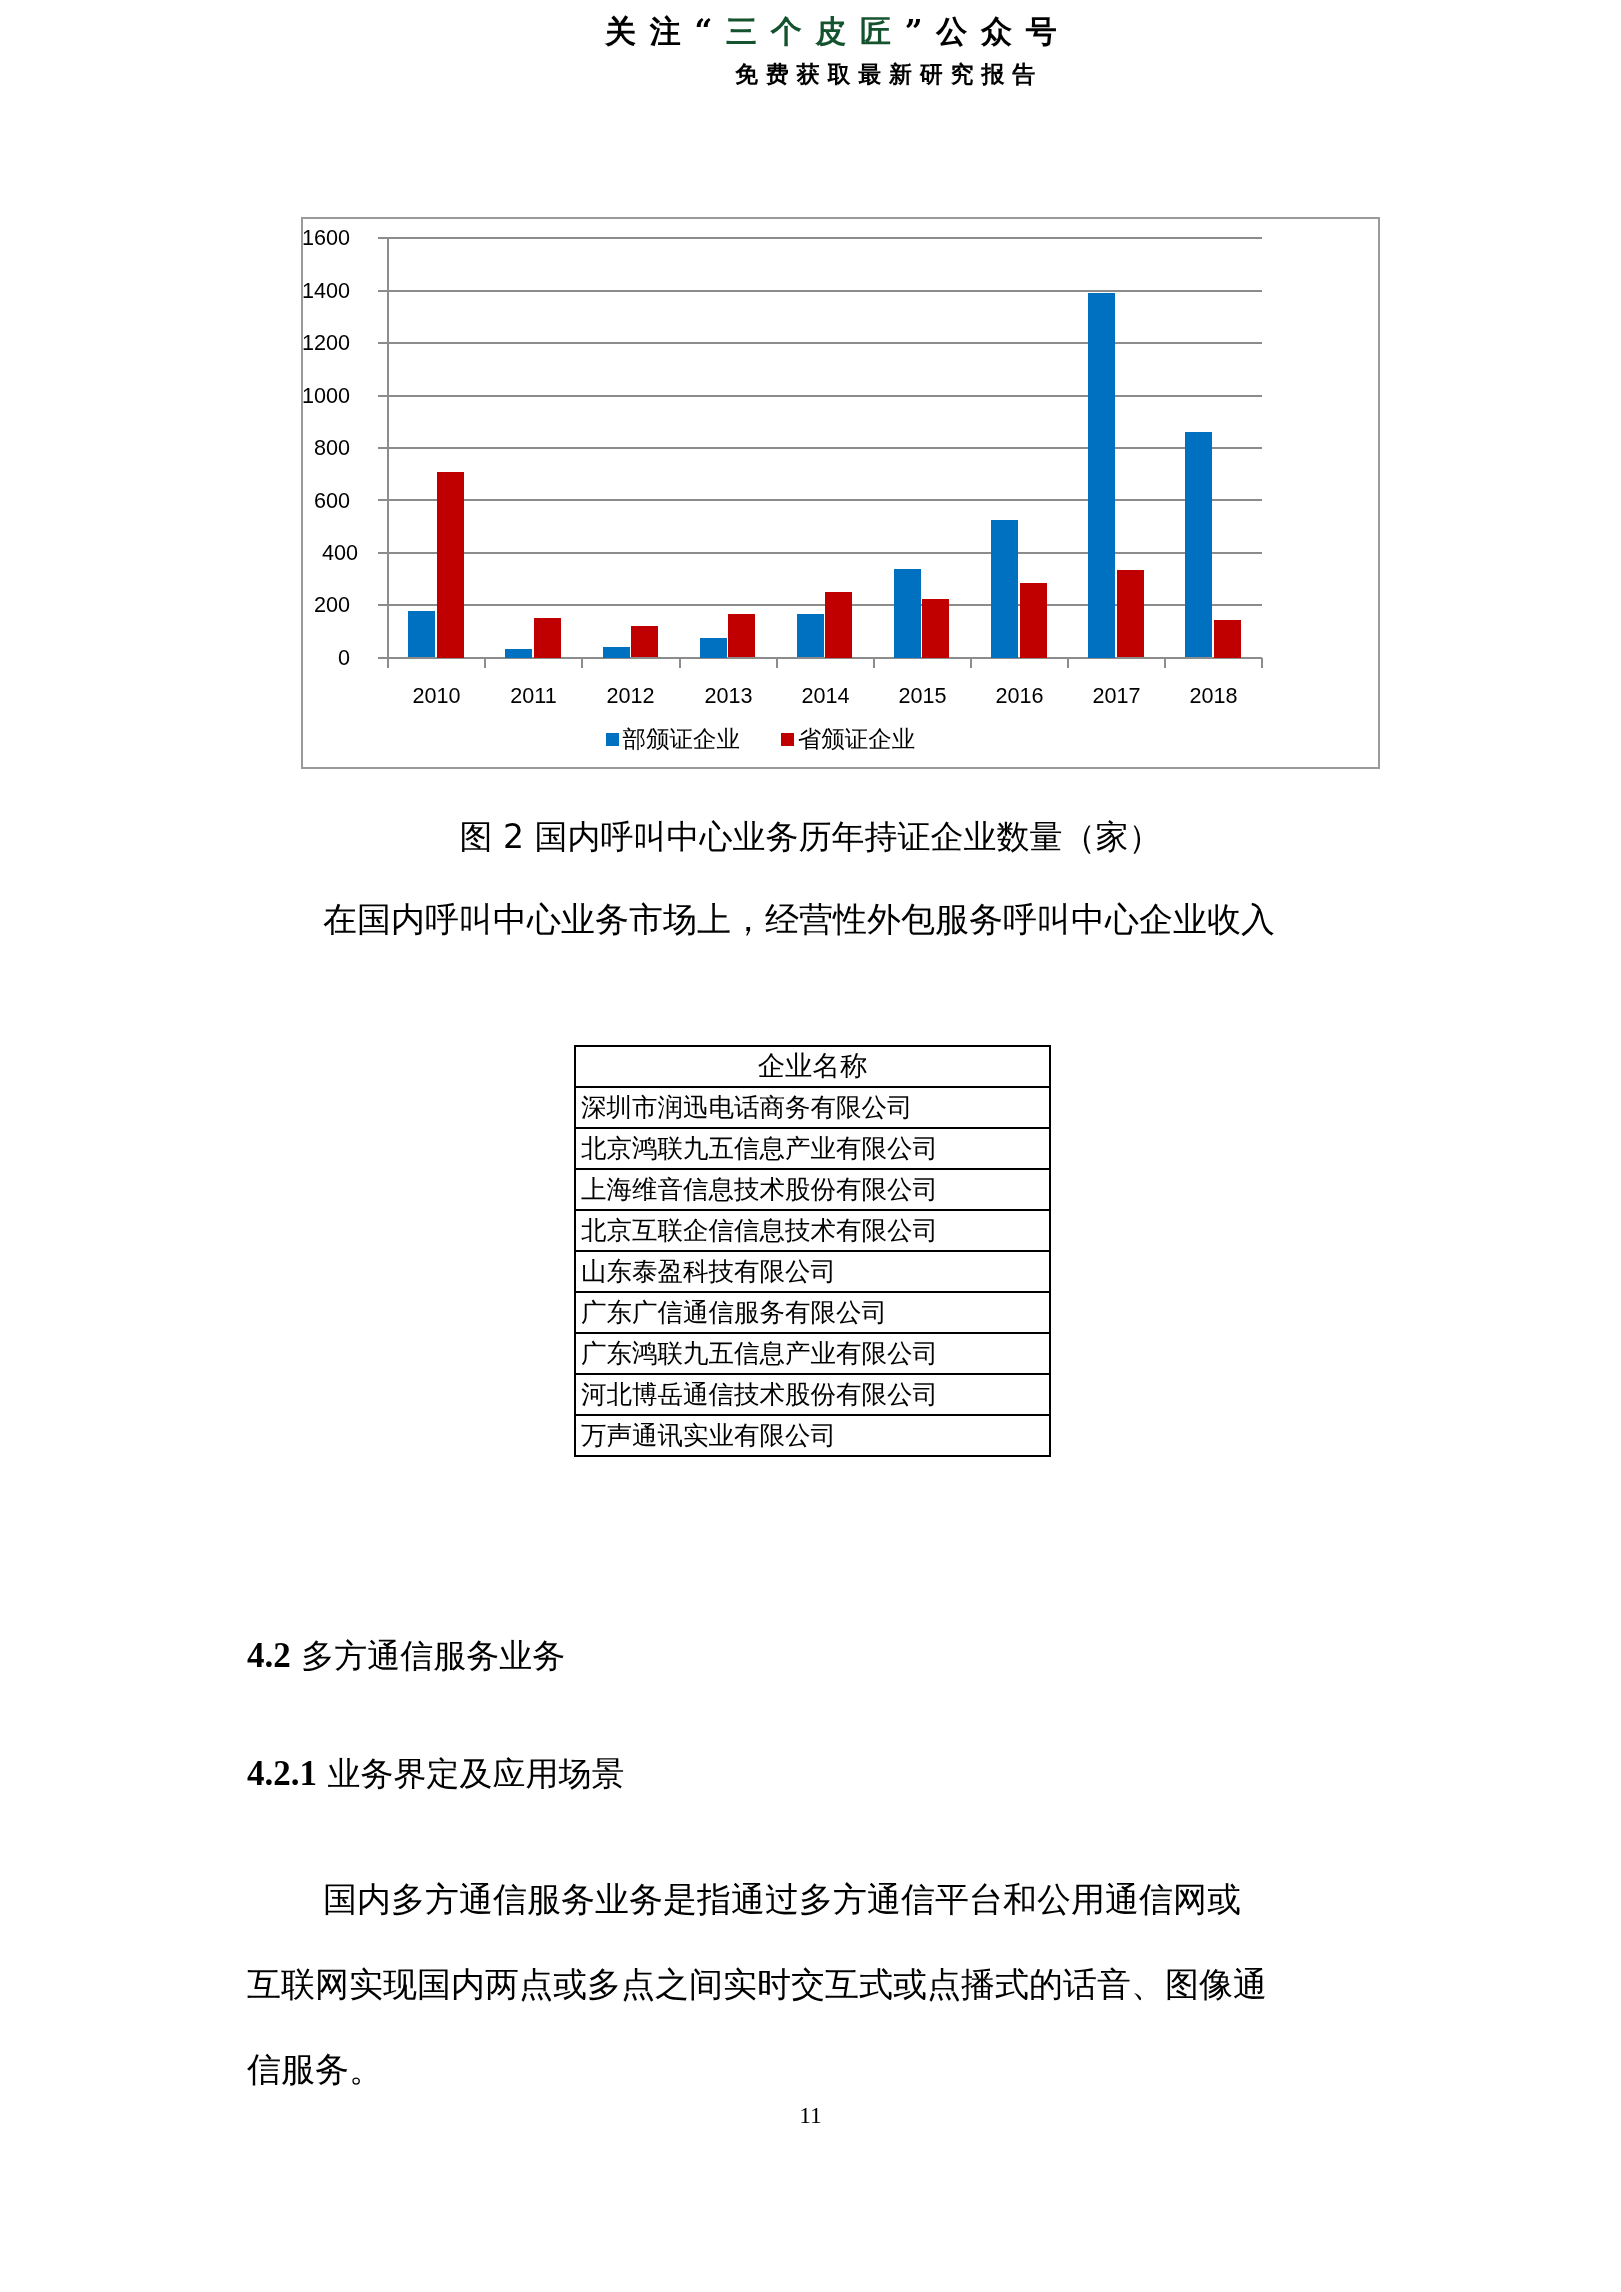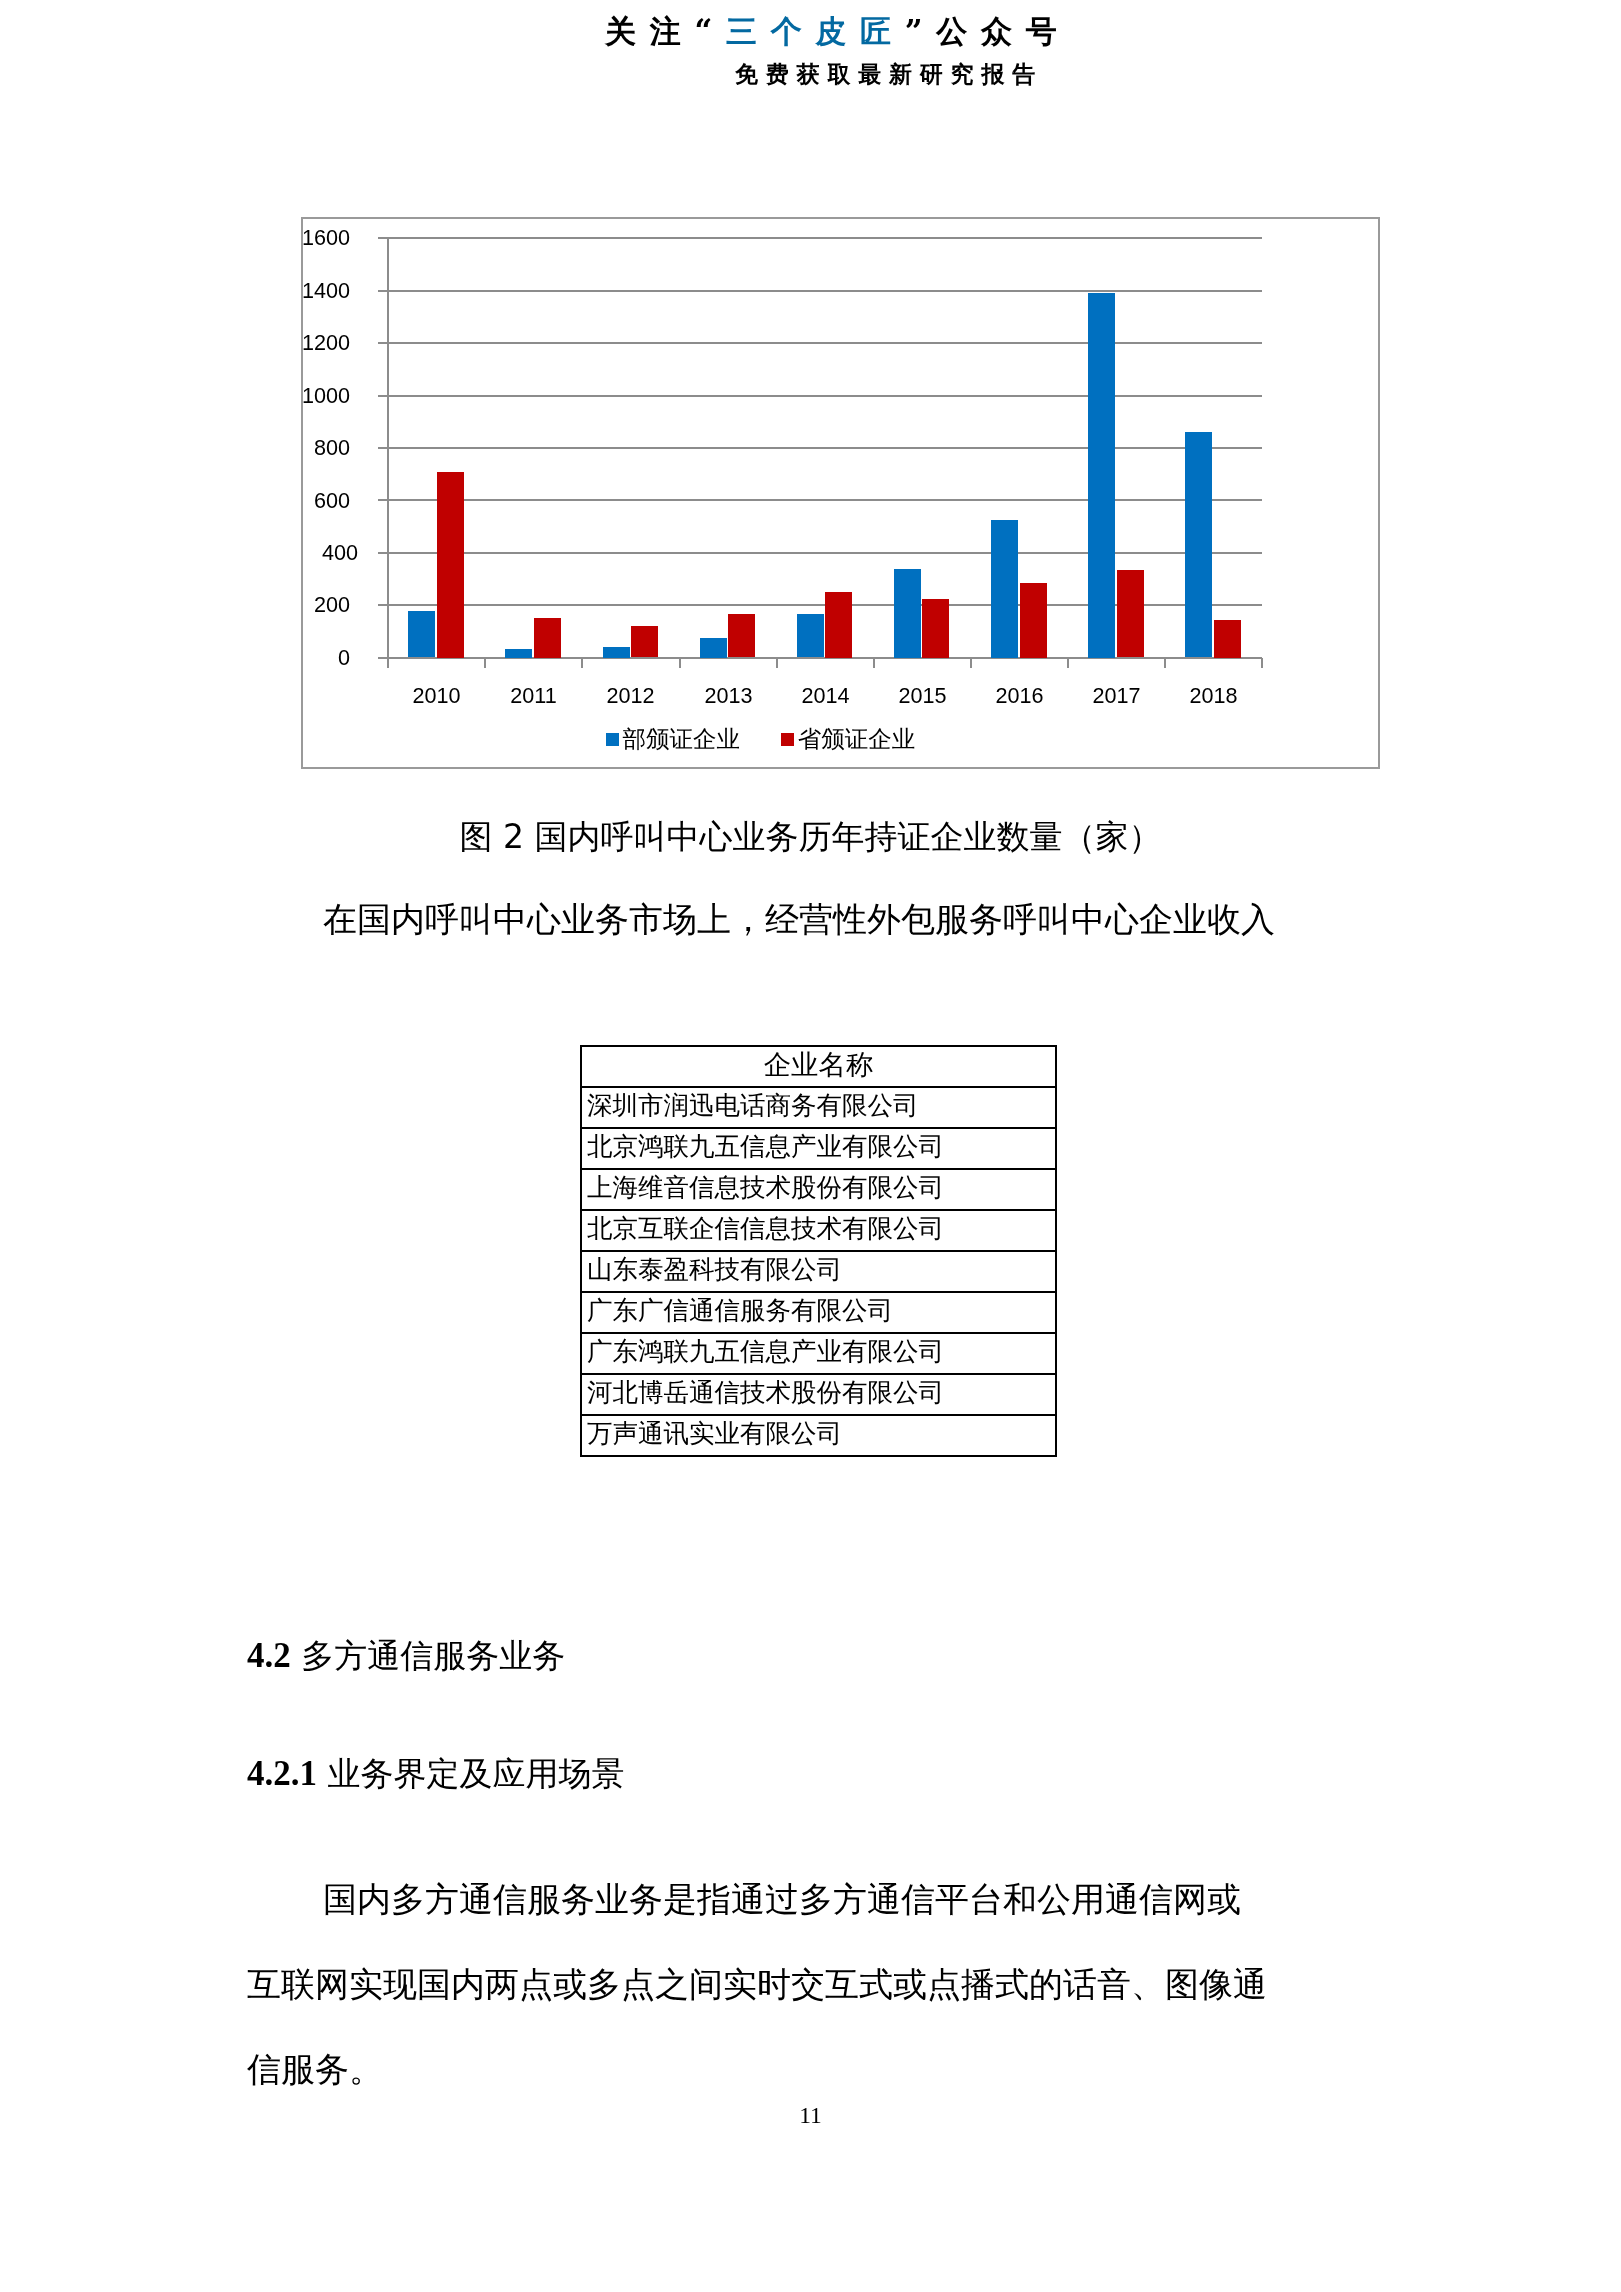--- a/index.html
+++ b/index.html
@@ -1,36 +1,36 @@
 <!DOCTYPE html>
 <html><head>
 <meta charset="utf-8">
 <style>
   html, body { margin:0; padding:0; background:#ffffff; }
   body { width:1621px; height:2293px; position:relative; overflow:hidden; color:#000; }
   .abs { position:absolute; }
   .hdr1 { left:605px; top:11.8px; font-family:"DejaVu Serif", serif; font-size:31px; font-weight:bold; letter-spacing:13.7px; white-space:nowrap; line-height:39px; }
-  .hdr1 .orange { color:#0369a1; }
+  .hdr1 .orange { color:#14532d; }
   .hdr2 { left:735px; top:57px; font-family:"DejaVu Serif", serif; font-size:23px; font-weight:bold; letter-spacing:7.8px; white-space:nowrap; line-height:33px; }
   .chart-box { left:301px; top:217px; width:1079px; height:552px; border:2px solid #9a9a9a; box-sizing:border-box; background:#fff; }
   .ytick { position:absolute; left:287px; width:63px; text-align:right; font-family:"Liberation Sans", sans-serif; font-size:21.6px; line-height:23.5px; }
   .grid { position:absolute; left:378px; width:884px; height:2px; background:#8c8c8c; }
   .yaxis { position:absolute; left:387px; top:238px; width:2px; height:429px; background:#8c8c8c; }
   .xtickmark { position:absolute; top:658px; width:2px; height:9.8px; background:#8c8c8c; }
   .xlabel { position:absolute; top:683px; width:97px; text-align:center; font-family:"Liberation Sans", sans-serif; font-size:21.6px; line-height:25.5px; }
   .bar { position:absolute; width:27.4px; }
   .bar.blue { background:#0070C0; }
   .bar.red { background:#C00000; }
   .legend { position:absolute; top:725px; left:606px; display:flex; align-items:center; font-family:"DejaVu Sans", sans-serif; font-size:23.5px; line-height:29px; }
   .legend .sw { width:12.7px; height:12.7px; display:inline-block; margin-right:3.9px; }
   .legend .item { display:flex; align-items:center; margin-right:41px; }
   .caption { left:0; width:1621px; top:815px; text-align:center; font-family:"DejaVu Sans", sans-serif; font-size:33px; line-height:43px; }
   .para { left:247px; width:1139px; font-family:"DejaVu Serif", serif; font-size:34px; line-height:85px; text-align:justify; }
   .para .indent { padding-left:76px; }
-  .tbl { position:absolute; left:574px; top:1045px; width:477px; border-collapse:collapse; font-family:Liberation Mono, monospace;margin-left:6px; }
+  .tbl { position:absolute; left:574px; top:1045px; width:477px; border-collapse:collapse; font-family:Liberation Serif, serif; }
   .tbl td, .tbl th { border:2.5px solid #000; height:39px; padding:0 0 0 5px; font-size:25.5px; font-weight:normal; text-align:left; line-height:39px; white-space:nowrap; }
   .tbl th { text-align:center; padding:0; font-size:27.4px; }
   .h2 { left:247px; top:1632px; font-family:"DejaVu Sans", sans-serif; font-size:33px; line-height:47px; }
   .h3 { left:247px; top:1750px; font-family:"DejaVu Sans", sans-serif; font-size:33px; line-height:47px; }
   .h2 .num, .h3 .num { font-family:"Liberation Serif", serif; font-weight:bold; font-size:35px; }
   .pagenum { left:0; width:1621px; top:2103px; text-align:center; font-family:"Liberation Serif", serif; font-size:23.5px; line-height:25.5px; }
 </style>
 </head>
 <body>
 

